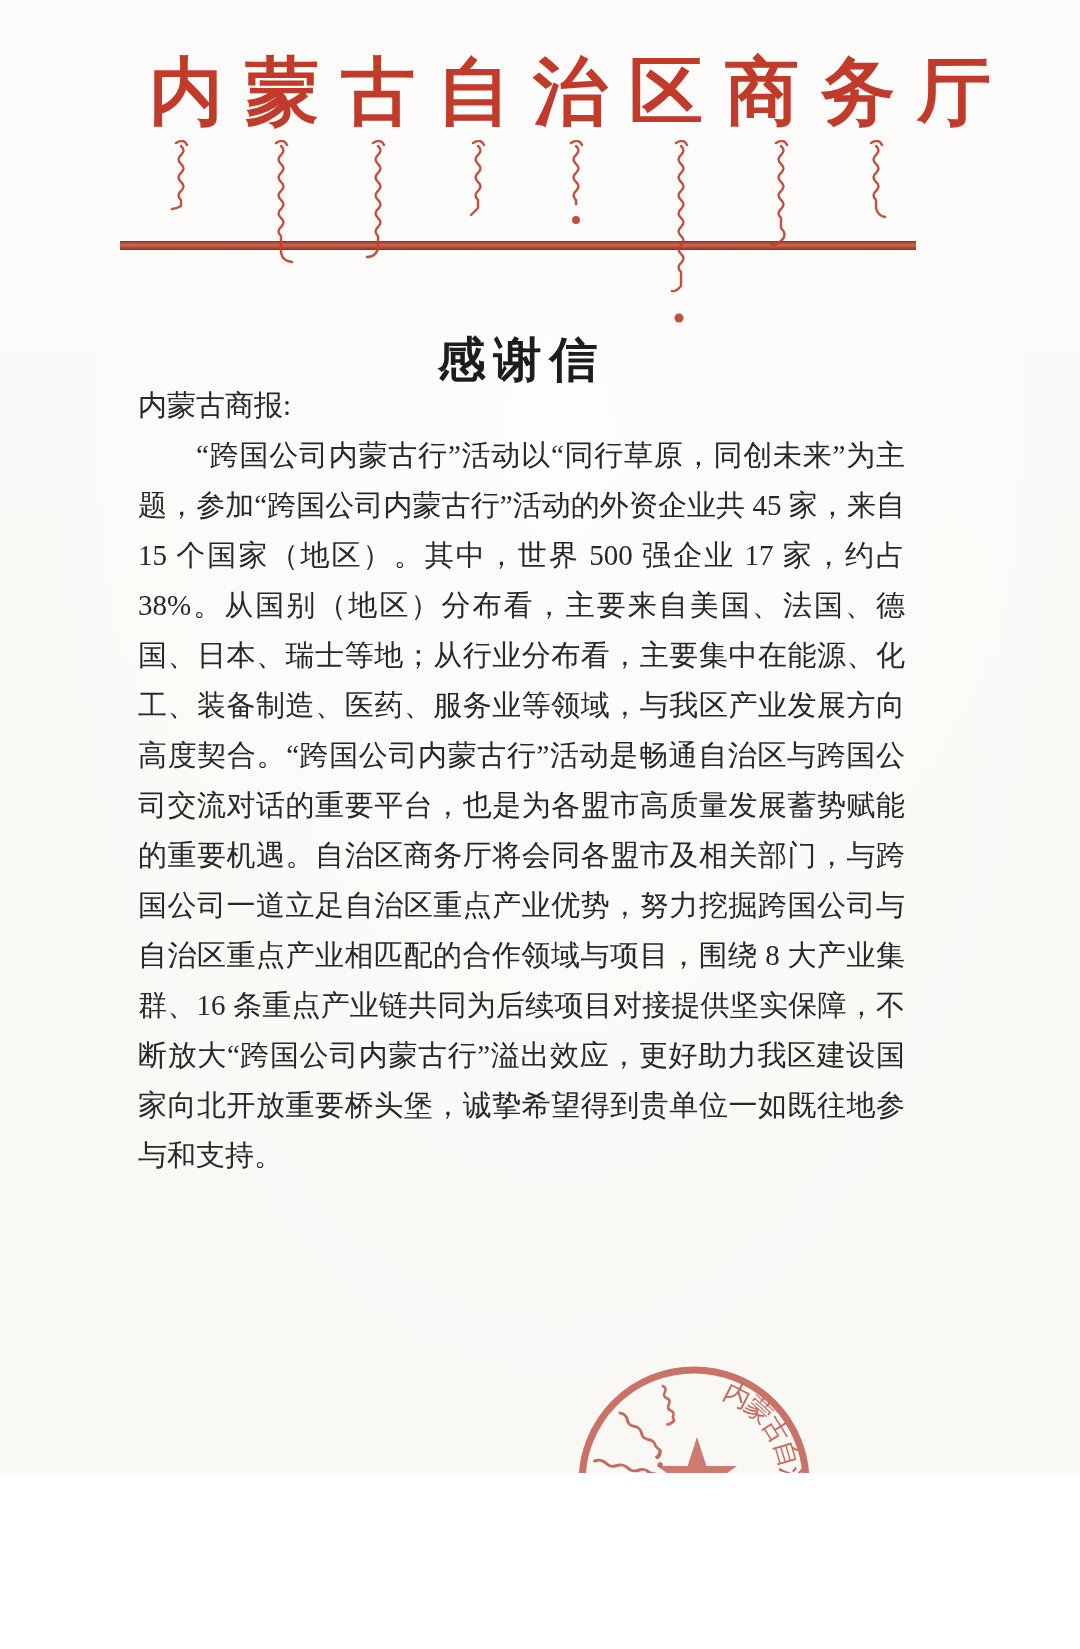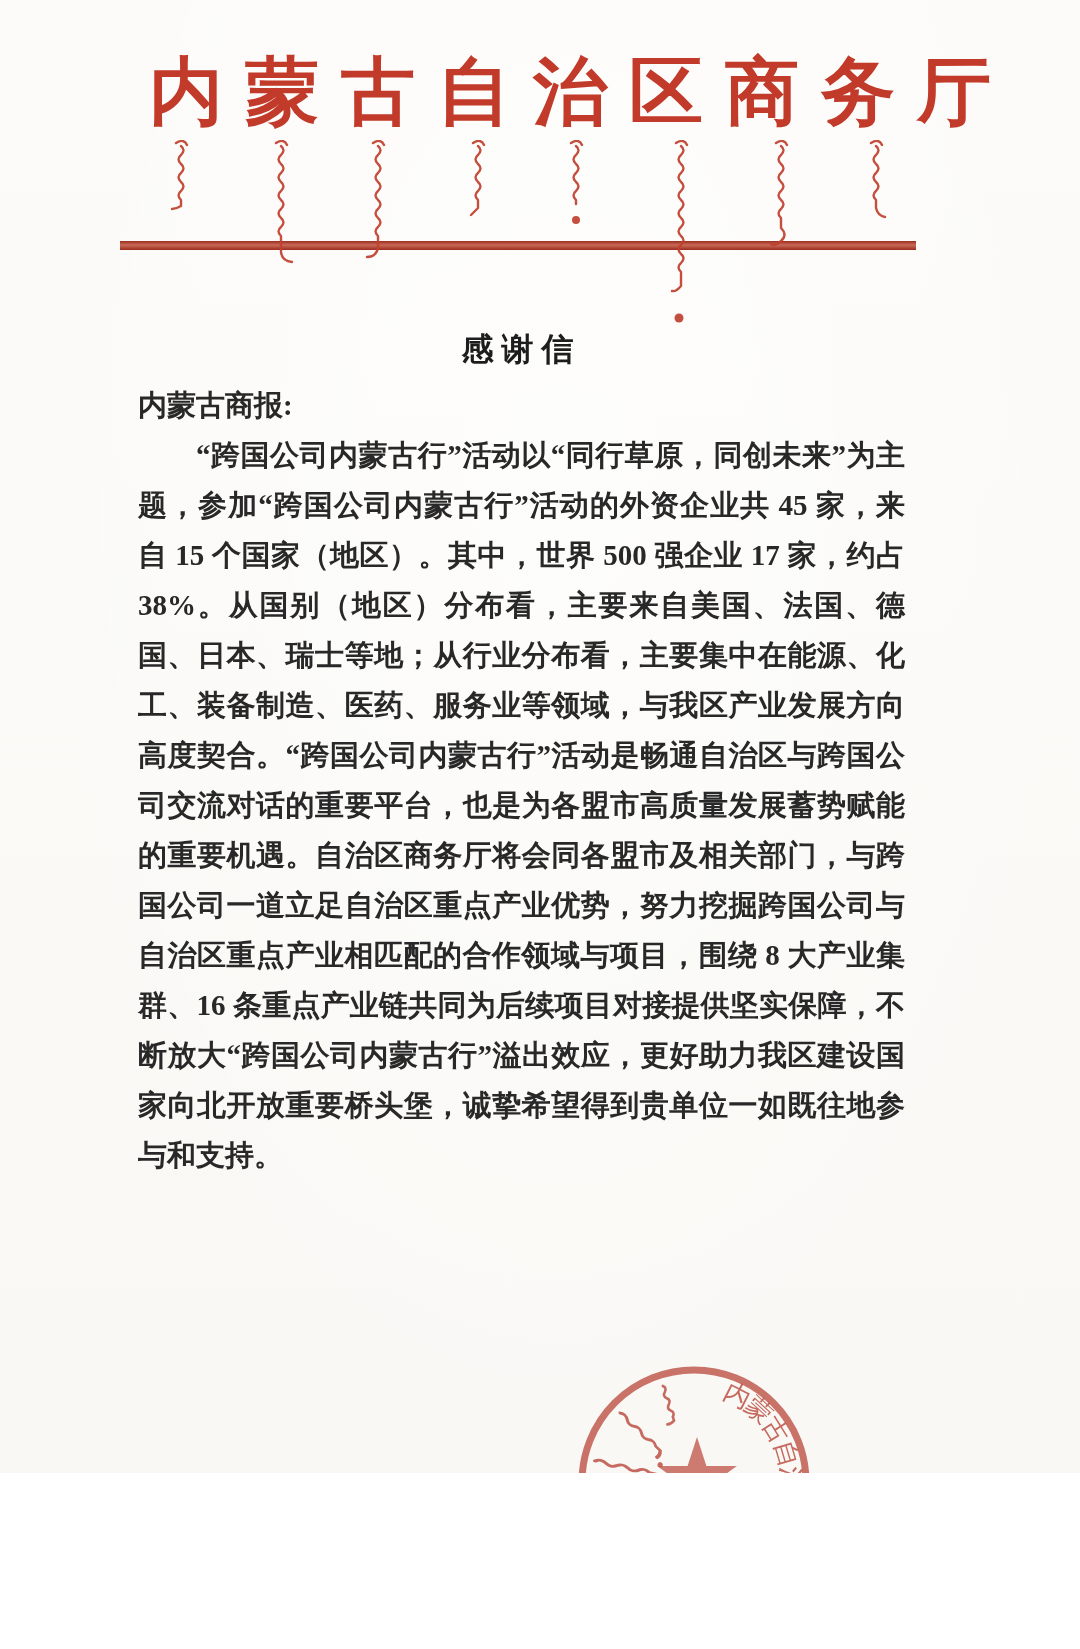--- a/index.html
+++ b/index.html
@@ -25,29 +25,28 @@
   .mng-col{position:absolute;z-index:2;}
   .mng-col path{fill:none;stroke:#c0402e;stroke-width:2.4;stroke-linecap:round;stroke-linejoin:round;opacity:.92;}
   .mng-col circle{fill:#c0402e;opacity:.92;}
   .header-rule{
     position:absolute;left:120px;top:241px;width:796px;height:9px;z-index:1;
     background:linear-gradient(180deg,#9c2c1e 0%,#c96a58 45%,#9c2c1e 100%);
   }
   
   .letter-title{
     position:absolute;top:328px;left:138px;width:767px;
-    text-align:center;font-size:32px;font-weight:700;
+    text-align:center;font-size:48px;font-weight:700;
     letter-spacing:8px;color:#1d1d1d;
   }
   .letter-body{
     position:absolute;top:380px;left:138px;width:767px;
     font-size:29px;line-height:50px;
     text-align:justify;
     color:#282828;
-    font-weight:bold;
   }
   .salutation{margin:0;}
   .letter-body p{margin:0;text-indent:2em;}
   
   .letter-date{
     position:absolute;left:584px;top:1480px;z-index:4;
     font-size:31px;letter-spacing:1px;color:#2a2a2a;
   }
   .official-seal{
     position:absolute;left:574px;top:1362px;width:240px;height:240px;z-index:5;

